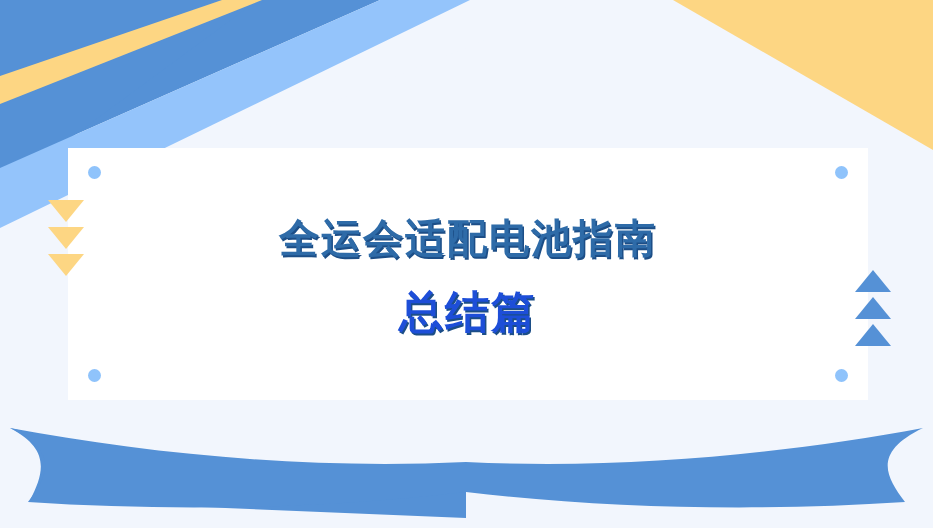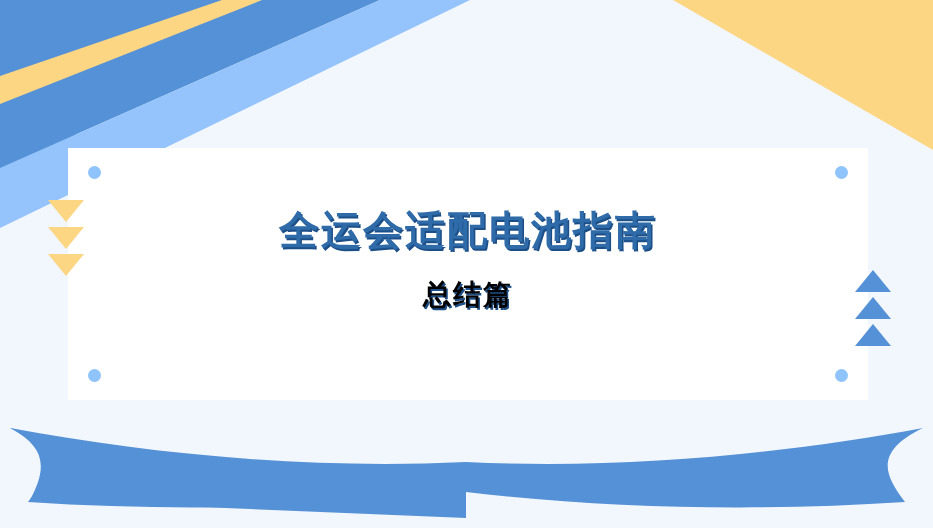--- a/index.html
+++ b/index.html
@@ -53,27 +53,27 @@
     z-index: 7;
     pointer-events: none;
   }
   #main-title {
     font-size: 40px;
     font-weight: bold;
     letter-spacing: 2px;
     color: #2E6BA8;
     text-shadow: 1.5px 1.5px 0 #1C4E87;
     line-height: 1.2;
-    margin: 4px;
+    margin: 12px;
   }
   #sub-title {
-    font-size: 28px;
+    font-size: 44px;
     font-weight: bold;
     letter-spacing: 2px;
-    color: #000000;
+    color: #1d4ed8;
     text-shadow: 1.5px 1.5px 0 #1C4E87;
     line-height: 1.2;
     margin: 24px 0 0 0;
   }
 
   
   .tri-group {
     position: absolute;
     z-index: 8;
   }

